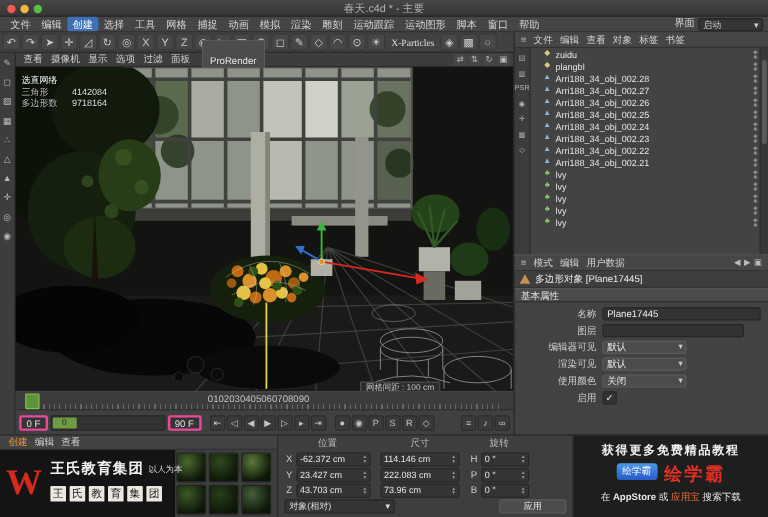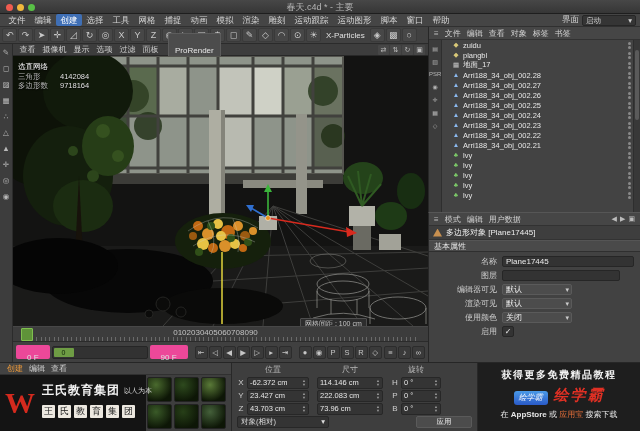--- a/index.html
+++ b/index.html
@@ -27,21 +27,21 @@
 .mb-iface{font-size:8.5px;color:#d6d6d6;}
 .mb-layout{width:54px;height:11px;background:#353535;border:1px solid #262626;border-radius:2px;
   font-size:7.5px;color:#ccc;line-height:9px;padding:0 3px;display:flex;justify-content:space-between;align-items:center;}
 
 
 .toolbar{position:absolute;left:0;top:27px;width:428px;height:17px;background:#414141;
   border-bottom:1px solid #2b2b2b;display:flex;align-items:center;padding:0 2px;}
 .tb-group{display:flex;gap:1px;align-items:center;}
 .ticon{width:15px;height:14px;border-radius:2px;display:flex;align-items:center;justify-content:center;
   font-size:9px;color:#c9c9c9;background:#474747;border:1px solid #3a3a3a;}
-.tb-label{font-size:8px;color:#e0e0e0;padding:0 5px;white-space:nowrap;}
+.tb-label{font-size:8px;color:#e0e0e0;padding:0 5px;white-space:nowrap;font-family:Liberation Serif, serif;}
 
 
 .left-toolbar{position:absolute;left:0;top:44px;width:13px;height:318px;background:#3d3d3d;
   border-right:1px solid #2b2b2b;display:flex;flex-direction:column;align-items:center;
   padding-top:3px;gap:5px;}
 .lticon{width:11px;height:11px;font-size:7.5px;color:#b9b9b9;display:flex;align-items:center;justify-content:center;}
 
 
 .viewport{position:absolute;left:13px;top:44px;width:415px;height:282px;background:#131312;}
 .vp-menubar{position:absolute;left:0;top:0;width:415px;height:12px;background:#3d3d3d;
@@ -65,21 +65,21 @@
 .ruler{position:absolute;left:13px;top:326px;width:415px;height:16px;background:#3c3c3c;
   border-top:1px solid #474747;border-bottom:1px solid #2b2b2b;}
 .ruler-nums{position:absolute;left:10px;right:20px;top:1px;display:flex;justify-content:center;
   font-size:8px;color:#c2c2c2;}
 .ruler-ticks{position:absolute;left:10px;right:10px;bottom:0;height:4px;
   background:repeating-linear-gradient(90deg,#6a6a6a 0 1px,transparent 1px 4.4px);}
 .ruler-scrubber{position:absolute;left:8px;top:1px;width:12px;height:13px;background:#5f9339;
   border:1px solid #7fbf4f;border-radius:1px;}
 .powerslider{position:absolute;left:13px;top:342px;width:415px;height:20px;background:#404040;
   display:flex;align-items:center;gap:2px;padding:0 3px;}
-.ps-field{height:13px;background:#343434;border:7px solid #ec4899;border-radius:2px;font-size:8px;
+.ps-field{height:13px;background:#343434;border:2px solid #ec4899;border-radius:2px;font-size:8px;
   color:#e0e0e0;line-height:11px;padding:0 4px;white-space:nowrap;}
 .ps-track{position:relative;width:96px;height:13px;background:#323232;border:1px solid #262626;border-radius:2px;}
 .ps-knob{position:absolute;left:1px;top:1px;width:20px;height:9px;background:#6e9c44;border-radius:1px;
   font-size:7px;color:#10250a;text-align:center;line-height:9px;}
 .ps-icons{display:flex;gap:1px;margin-left:5px;}
 .ps-icon{width:13px;height:13px;background:#3a3a3a;border:1px solid #2c2c2c;border-radius:2px;
   font-size:7.5px;color:#c6c6c6;display:flex;align-items:center;justify-content:center;}
 .ps-right{margin-left:auto;display:flex;gap:1px;}
 
 
@@ -160,21 +160,21 @@
   height:12px;font-size:7.5px;color:#e6e6e6;padding:0 2px;justify-content:space-between;white-space:nowrap;}
 .cf-pos{width:62px;} .cf-size{width:66px;} .cf-rot{width:40px;}
 .stp{display:flex;flex-direction:column;font-size:4px;line-height:3.5px;color:#999;margin-left:2px;}
 .coord-bottom{display:flex;margin-top:1px;align-items:center;}
 .cmode{width:92px;height:12px;background:#343434;border:1px solid #272727;border-radius:2px;
   font-size:7.5px;color:#ddd;line-height:10px;padding:0 3px;display:flex;justify-content:space-between;align-items:center;}
 .capply{margin-left:auto;width:56px;height:12px;background:#4c4c4c;border:1px solid #5a5a5a;border-radius:2px;
   font-size:7.5px;color:#e8e8e8;text-align:center;line-height:10px;}
 .ad-right{position:absolute;left:478px;top:0;width:162px;height:69px;background:#1e1e1e;}
 .ar-line1{margin-top:5px;text-align:center;font-size:10px;font-weight:bold;color:#f2f2f2;letter-spacing:1.5px;white-space:nowrap;}
-.ar-line2{margin-top:4px;display:flex;align-items:flex-end;justify-content:center;gap:6px;font-style:italic;}
+.ar-line2{margin-top:4px;display:flex;align-items:flex-start;justify-content:center;gap:6px;}
 .ar-badge{background:linear-gradient(#4a9ae8,#2a5ac8);color:#fff;font-size:8px;line-height:14px;
   padding:0 5px;border-radius:3px;white-space:nowrap;}
 .ar-app{color:#e03024;font-size:15px;font-weight:bold;letter-spacing:2px;white-space:nowrap;}
 .ar-line3{margin-top:4px;text-align:center;font-size:8px;color:#e6e6e6;white-space:nowrap;}
 .ar-line3 .store1{font-weight:bold;}
 .ar-line3 .store2{color:#e8703a;}
 </style>
 </head>
 <body>
 
@@ -517,28 +517,20 @@
 
         <div class="om-row">
           <span class="oicon" data-kind="null">◆</span>
           <span class="oname">plangbl</span>
           <span class="vdots">
             <span class="vdot"></span>
             <span class="vdot"></span>
           </span>
         </div>
 
-        <div class="om-row">
-          <span class="oicon" data-kind="plane">▦</span>
-          <span class="oname">地面_17</span>
-          <span class="vdots">
-            <span class="vdot"></span>
-            <span class="vdot"></span>
-          </span>
-        </div>
 
 
         <div class="om-row">
           <span class="oicon" data-kind="mesh">▲</span>
           <span class="oname">Arri188_34_obj_002.28</span>
           <span class="vdots">
             <span class="vdot"></span>
             <span class="vdot"></span>
           </span>
         </div>

